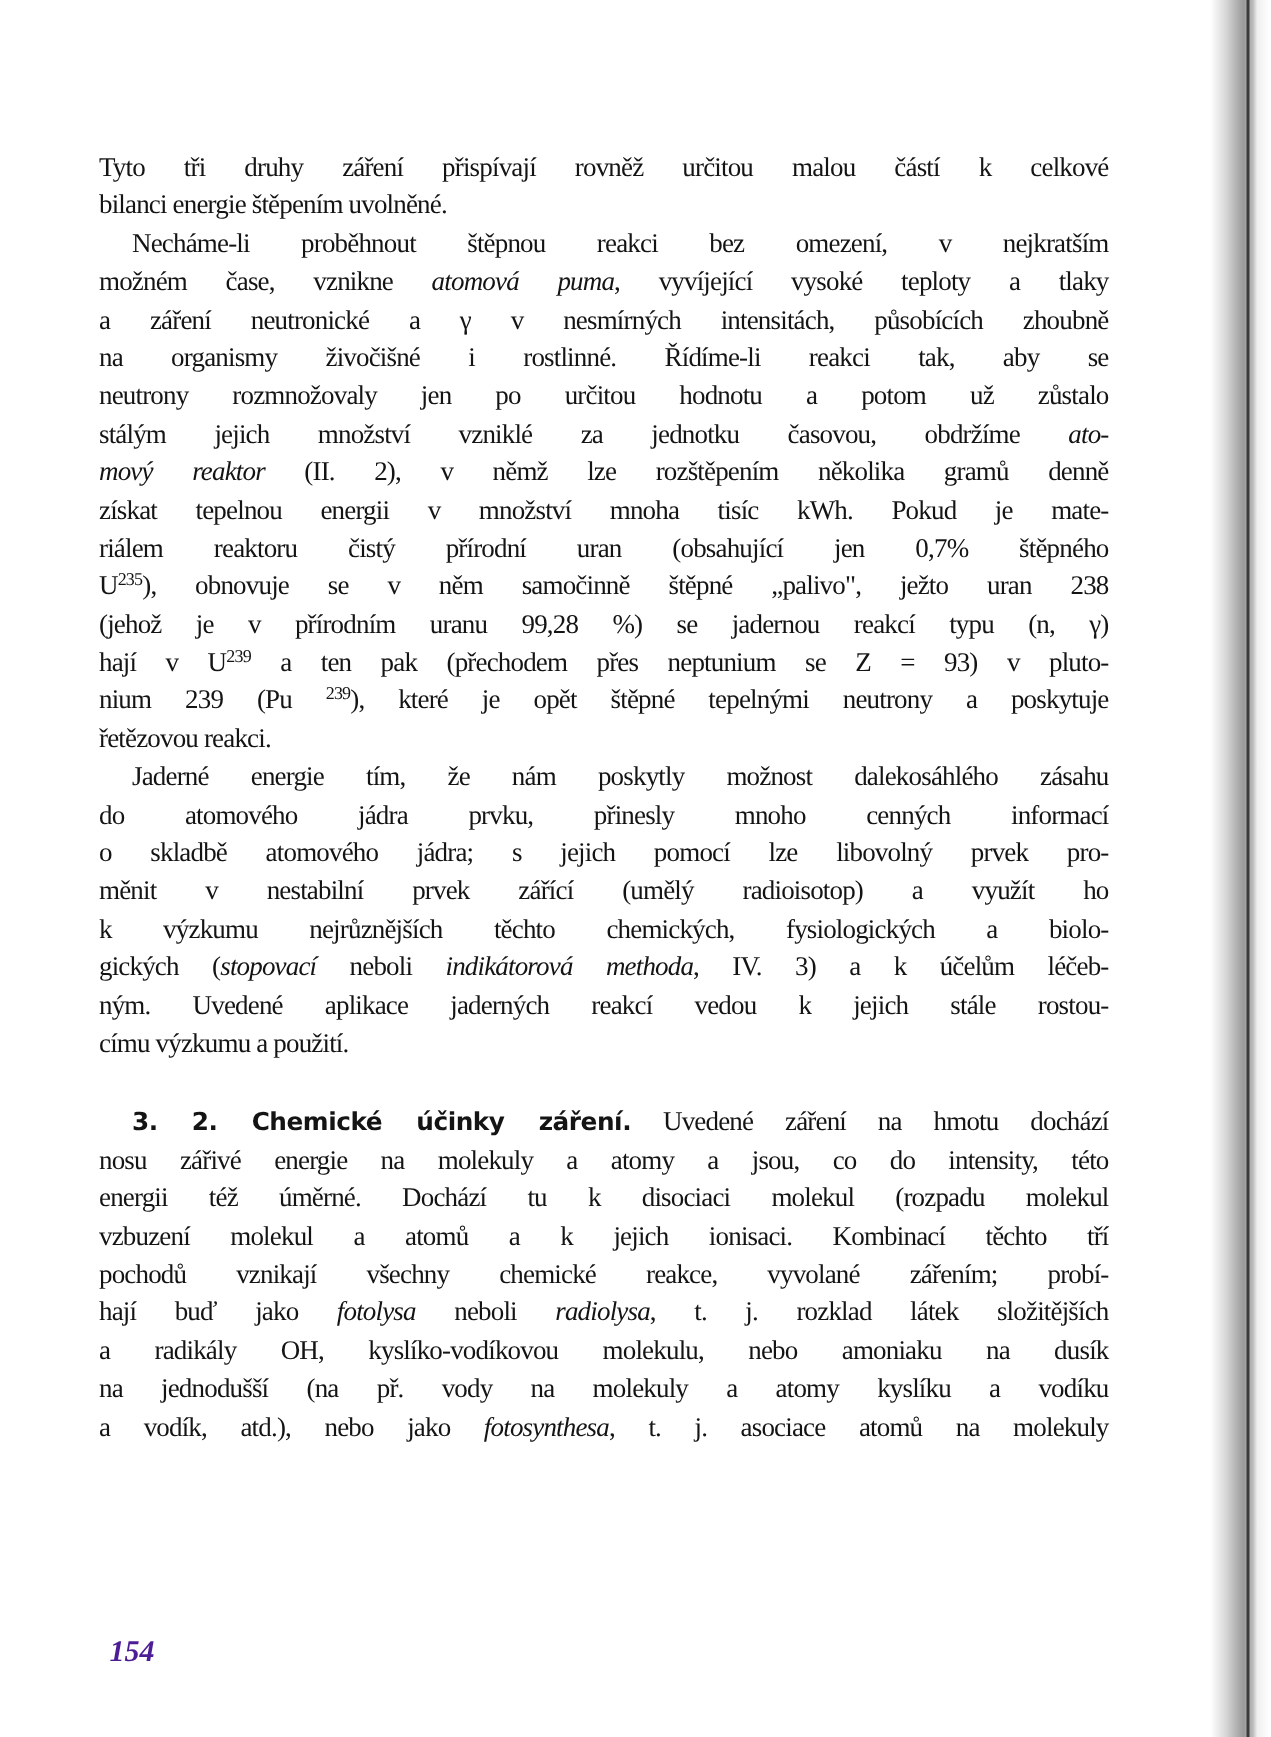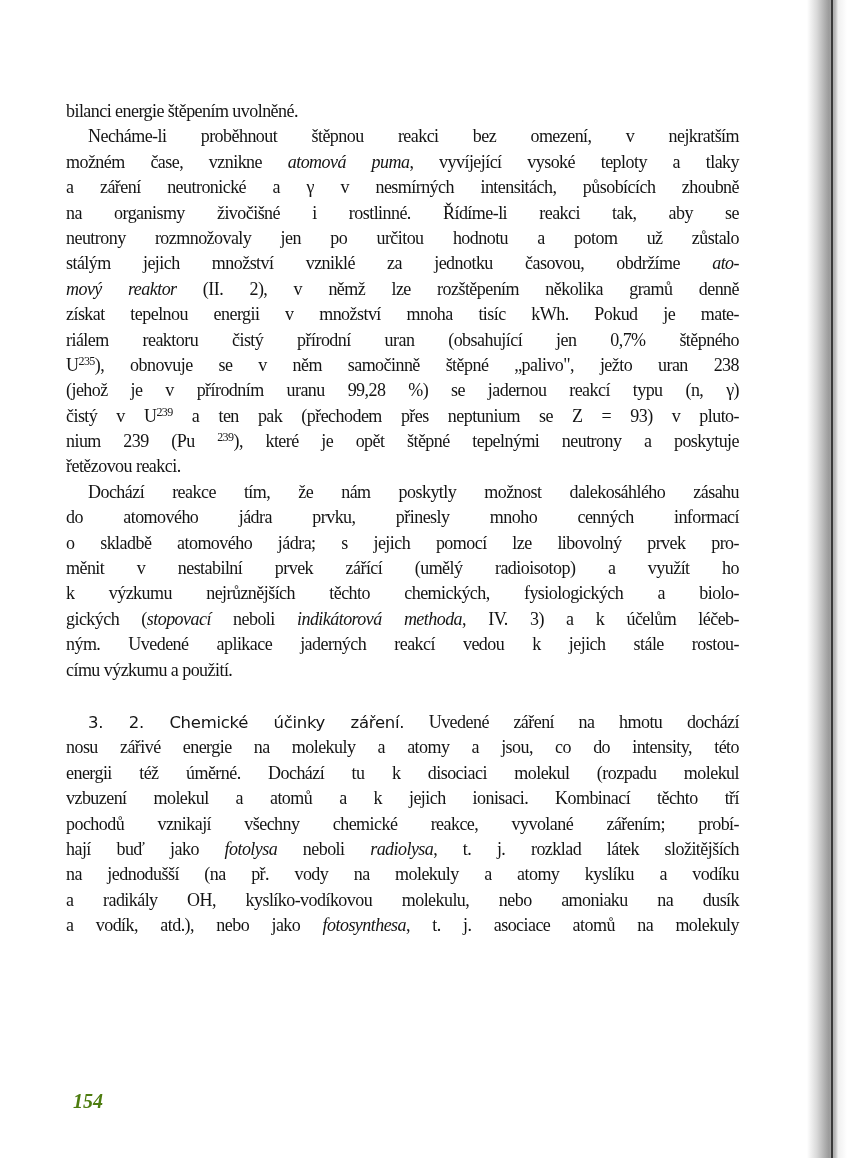--- a/index.html
+++ b/index.html
@@ -25,76 +25,77 @@
     letter-spacing:-0.55px; word-spacing:0px;
     font-family:"Liberation Serif", "DejaVu Serif", serif;
   }
   .line.last { text-align-last:left; }
   .indent { padding-left:22px; }
   .gap { height:27px; }
   i { font-style:italic; }
   sup { font-size:12px; line-height:0; vertical-align:6px; }
   .heading {
     font-family:"DejaVu Sans", "Liberation Sans", sans-serif;
-    font-weight:normal; font-size:16.5px; letter-spacing:-0.3px;
+    font-weight:bold; font-size:16.5px; letter-spacing:-0.3px;
   }
   .pagenum {
     position:absolute; left:73px; top:1090px;
     font-family:"Liberation Serif", serif; font-style:italic; font-weight:bold;
-    font-size:20px; color:#4d7c0f;
+    font-size:20px; color:#4c1d95;
   }
 </style>
 </head>
 <body>
 
 <div class="gutter"></div>
 <div class="gutter-line"></div>
 
 <div class="page">
 
   <div>
+    <div class="line">Tyto tři druhy záření přispívají rovněž určitou malou částí k celkové</div>
     <div class="line last">bilanci energie štěpením uvolněné.</div>
   </div>
 
   <div>
     <div class="line indent">Necháme-li proběhnout štěpnou reakci bez omezení, v nejkratším</div>
     <div class="line"><span>možném čase, vznikne </span><i>atomová puma</i><span>, vyvíjející vysoké teploty a tlaky</span></div>
     <div class="line">a záření neutronické a γ v nesmírných intensitách, působících zhoubně</div>
     <div class="line">na organismy živočišné i rostlinné. Řídíme-li reakci tak, aby se</div>
     <div class="line">neutrony rozmnožovaly jen po určitou hodnotu a potom už zůstalo</div>
     <div class="line"><span>stálým jejich množství vzniklé za jednotku časovou, obdržíme </span><i>ato-</i></div>
     <div class="line"><i>mový reaktor</i><span> (II. 2), v němž lze rozštěpením několika gramů denně</span></div>
     <div class="line">získat tepelnou energii v množství mnoha tisíc kWh. Pokud je mate-</div>
     <div class="line">riálem reaktoru čistý přírodní uran (obsahující jen 0,7% štěpného</div>
     <div class="line"><span>U</span><sup>235</sup><span>), obnovuje se v něm samočinně štěpné „palivo", ježto uran 238</span></div>
     <div class="line">(jehož je v přírodním uranu 99,28 %) se jadernou reakcí typu (n, γ)</div>
-    <div class="line"><span>čistý v U</span><sup>239</sup><span> a ten pak (přechodem přes neptunium se Z = 93) v pluto-</span></div>
+    <div class="line"><span>hají v U</span><sup>239</sup><span> a ten pak (přechodem přes neptunium se Z = 93) v pluto-</span></div>
     <div class="line"><span>nium 239 (Pu </span><sup>239</sup><span>), které je opět štěpné tepelnými neutrony a poskytuje</span></div>
     <div class="line last">řetězovou reakci.</div>
   </div>
 
   <div>
-    <div class="line indent">Dochází reakce tím, že nám poskytly možnost dalekosáhlého zásahu</div>
+    <div class="line indent">Jaderné energie tím, že nám poskytly možnost dalekosáhlého zásahu</div>
     <div class="line">do atomového jádra prvku, přinesly mnoho cenných informací</div>
     <div class="line">o skladbě atomového jádra; s jejich pomocí lze libovolný prvek pro-</div>
     <div class="line">měnit v nestabilní prvek zářící (umělý radioisotop) a využít ho</div>
     <div class="line">k výzkumu nejrůznějších těchto chemických, fysiologických a biolo-</div>
     <div class="line"><span>gických (</span><i>stopovací</i><span> neboli </span><i>indikátorová methoda</i><span>, IV. 3) a k účelům léčeb-</span></div>
     <div class="line">ným. Uvedené aplikace jaderných reakcí vedou k jejich stále rostou-</div>
     <div class="line last">címu výzkumu a použití.</div>
   </div>
 
   <div class="gap"></div>
 
   <div>
     <div class="line indent"><span class="heading">3. 2. Chemické účinky záření.</span><span> Uvedené záření na hmotu dochází</span></div>
     <div class="line">nosu zářivé energie na molekuly a atomy a jsou, co do intensity, této</div>
     <div class="line">energii též úměrné. Dochází tu k disociaci molekul (rozpadu molekul</div>
     <div class="line">vzbuzení molekul a atomů a k jejich ionisaci. Kombinací těchto tří</div>
     <div class="line">pochodů vznikají všechny chemické reakce, vyvolané zářením; probí-</div>
     <div class="line"><span>hají buď jako </span><i>fotolysa</i><span> neboli </span><i>radiolysa</i><span>, t. j. rozklad látek složitějších</span></div>
+    <div class="line">a radikály OH, kyslíko-vodíkovou molekulu, nebo amoniaku na dusík</div>
     <div class="line">na jednodušší (na př. vody na molekuly a atomy kyslíku a vodíku</div>
-    <div class="line">a radikály OH, kyslíko-vodíkovou molekulu, nebo amoniaku na dusík</div>
     <div class="line"><span>a vodík, atd.), nebo jako </span><i>fotosynthesa</i><span>, t. j. asociace atomů na molekuly</span></div>
   </div>
 </div>
 
 <div class="pagenum">154</div>
 
 </body></html>

